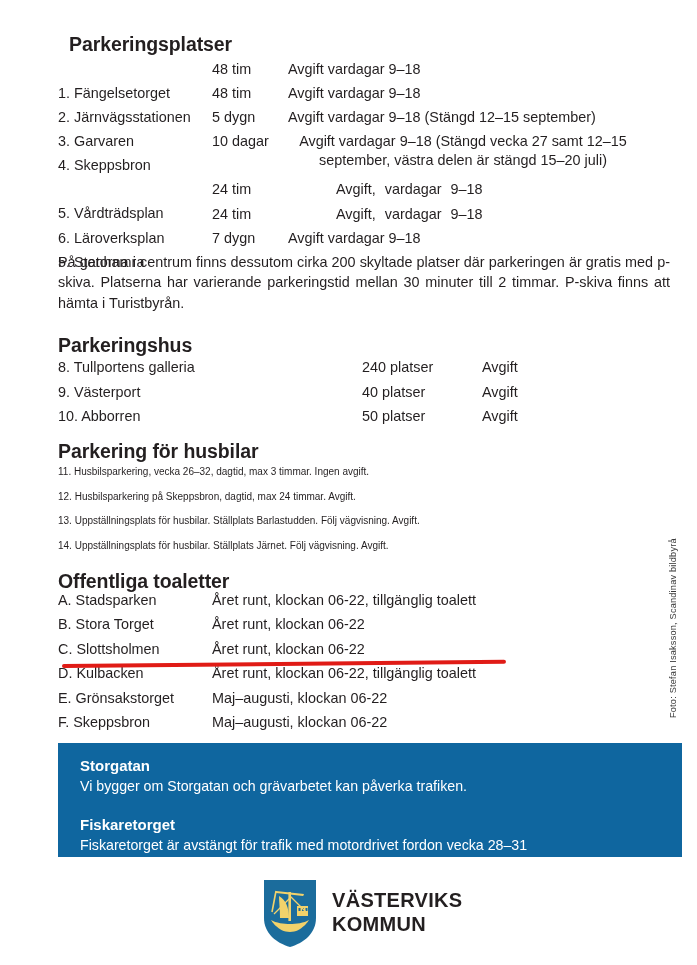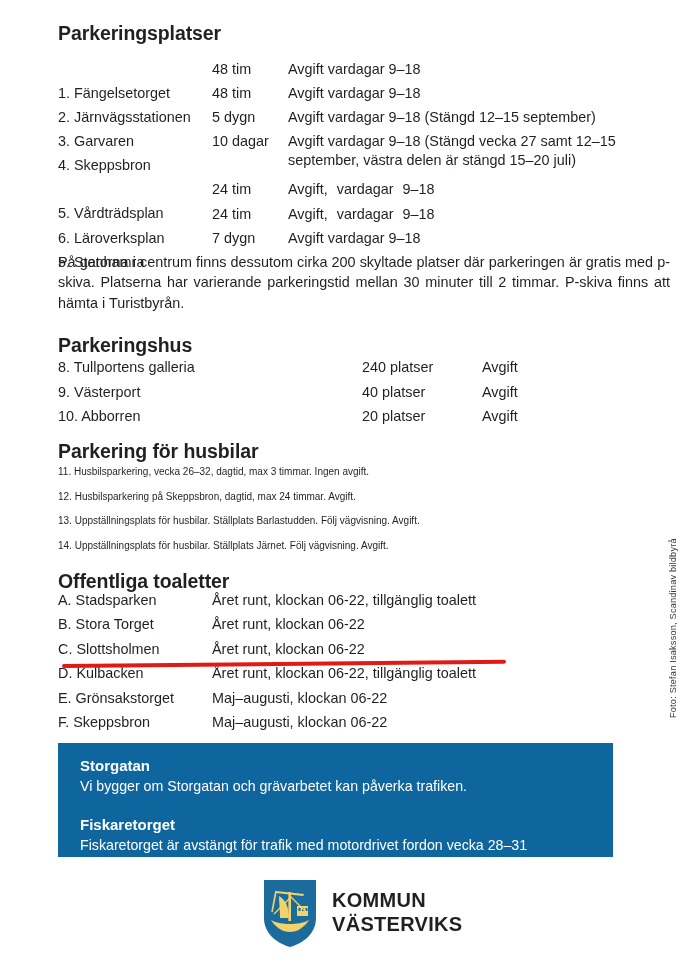--- a/index.html
+++ b/index.html
@@ -57,23 +57,25 @@
   .row .c-desc {
     position: absolute;
     left: 230px;
     top: 0;
     white-space: nowrap;
   }
   .row .c-desc.wrapped {
     white-space: normal;
     width: 350px;
     line-height: 1.3;
+    text-align: center;
   }
   .row .c-desc.spaced {
     word-spacing: 5px;
+    margin-left: 48px;
   }
 
   
   .house-row {
     position: absolute;
     left: 58px;
     font-size: 14.4px;
     white-space: nowrap;
   }
   .house-row .h-name { position: absolute; left: 0; top: 0; }
@@ -121,21 +123,21 @@
     transform: rotate(-0.55deg);
     transform-origin: left center;
     border-radius: 2px;
   }
 
   
   .info-box {
     position: absolute;
     left: 58px;
     top: 743px;
-    width: 555px;
+    width: 624px;
     height: 114px;
     background: #0f669f;
   }
   .info-box .ib-title {
     position: absolute;
     left: 22px;
     font-size: 15px;
     font-weight: bold;
     color: #ffffff;
     white-space: nowrap;
@@ -182,21 +184,21 @@
     transform: rotate(-90deg);
     transform-origin: left top;
     letter-spacing: 0.2px;
   }
 </style>
 </head>
 <body>
 
 <div class="page">
 
-  <div class="section-heading" style="top:22px;">Parkeringsplatser</div>
+  <div class="section-heading" style="top:33px;margin-left:11px;">Parkeringsplatser</div>
 
   <div class="row" style="top:60px;">
     <span class="c-name">1. Fängelsetorget</span>
     <span class="c-dur">48 tim</span>
     <span class="c-desc">Avgift vardagar 9–18</span>
   </div>
 
   <div class="row" style="top:84px;">
     <span class="c-name">2. Järnvägsstationen</span>
     <span class="c-dur">48 tim</span>
@@ -244,21 +246,21 @@
   </div>
 
   <div class="house-row" style="top:384px;">
     <span class="h-name">9. Västerport</span>
     <span class="h-spots">40 platser</span>
     <span class="h-fee">Avgift</span>
   </div>
 
   <div class="house-row" style="top:408px;">
     <span class="h-name">10. Abborren</span>
-    <span class="h-spots">20 platser</span>
+    <span class="h-spots">50 platser</span>
     <span class="h-fee">Avgift</span>
   </div>
 
   <div class="section-heading" style="top:440px;">Parkering för husbilar</div>
 
   <div class="rv-row" style="top:466px;">11. Husbilsparkering, vecka 26–32, dagtid, max 3 timmar. Ingen avgift.</div>
   <div class="rv-row" style="top:491px;">12. Husbilsparkering på Skeppsbron, dagtid, max 24 timmar. Avgift.</div>
   <div class="rv-row" style="top:515px;">13. Uppställningsplats för husbilar. Ställplats Barlastudden. Följ vägvisning. Avgift.</div>
   <div class="rv-row" style="top:540px;">14. Uppställningsplats för husbilar. Ställplats Järnet. Följ vägvisning. Avgift.</div>
 
@@ -312,20 +314,20 @@
 
       <path d="M35 28 H46 V38 H35 Z" fill="#f2d26b"></path>
       <path d="M36.5 30 h2 v3 h-2 z M40 30 h2 v3 h-2 z M43.5 30 h2 v3 h-2 z" fill="#1b6c9c"></path>
 
       <path d="M28 18 L44 34" stroke="#f2d26b" stroke-width="1.2" fill="none"></path>
       <path d="M28 20 L12 36" stroke="#f2d26b" stroke-width="1.2" fill="none"></path>
 
       <path d="M10 34 L14 13" stroke="#f2d26b" stroke-width="1.6" fill="none"></path>
     </svg>
     <div class="logo-text">
+      <div>VÄSTERVIKS</div>
       <div>KOMMUN</div>
-      <div>VÄSTERVIKS</div>
     </div>
   </div>
 
   <div class="photo-credit">Foto: Stefan Isaksson, Scandinav bildbyrå</div>
 
 </div>
 
 </body></html>

